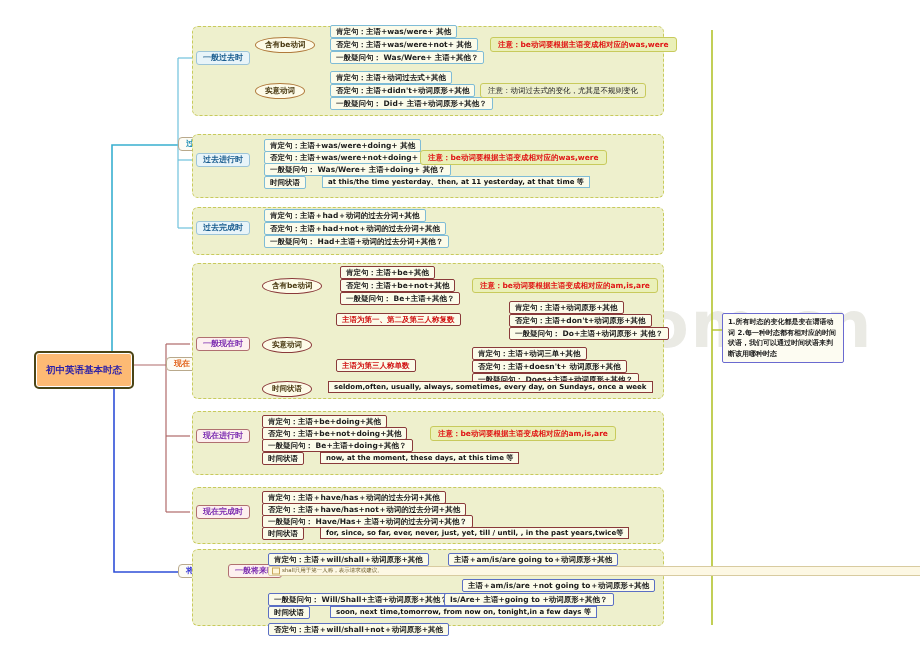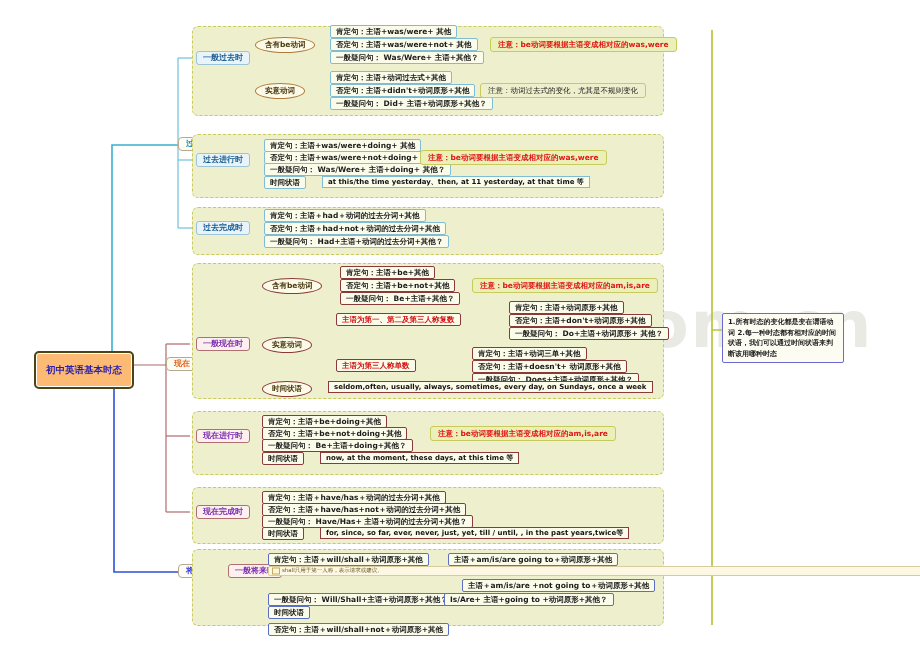--- a/index.html
+++ b/index.html
@@ -279,20 +279,21 @@
     <div class="nd leaf maroon cjk" style="left:262px;top:527px;">时间状语</div>
     <div class="nd adv maroon" style="left:320px;top:527px;">for, since, so far, ever, never, just, yet, till / until, , in the  past years,twice等</div>
 
     <div class="grp lime" style="left:192px;top:549px;width:472px;height:77px;"></div>
     <div class="nd tense red cjk" style="left:228px;top:564px;">一般将来时</div>
     <div class="nd leaf blue cjk" style="left:268px;top:553px;">肯定句：主语＋will/shall＋动词原形+其他</div>
     <div class="nd tip cjk" style="left:268px;top:566px;">shall只用于第一人称，表示请求或建议。</div>
     <div class="nd leaf blue cjk" style="left:268px;top:579px;margin-top:44px;">否定句：主语＋will/shall+not＋动词原形+其他</div>
     <div class="nd leaf blue cjk" style="left:268px;top:593px;">一般疑问句： Will/Shall+主语+动词原形+其他？</div>
     <div class="nd leaf blue cjk" style="left:268px;top:606px;">时间状语</div>
+    <div class="nd adv blue" style="left:330px;top:606px;">soon, next time,tomorrow, from now on, tonight,in a few days 等</div>
     <div class="nd leaf blue cjk" style="left:448px;top:553px;">主语＋am/is/are going to＋动词原形+其他</div>
     <div class="nd leaf blue cjk" style="left:462px;top:579px;">主语＋am/is/are +not going to＋动词原形+其他</div>
     <div class="nd leaf blue cjk" style="left:444px;top:593px;">Is/Are+ 主语+going to +动词原形+其他？</div>
 
     <div class="nd sidenote cjk" style="left:722px;top:313px;width:122px;display:block;">1.所有时态的变化都是变在谓语动词 2.每一种时态都有相对应的时间状语，我们可以通过时间状语来判断该用哪种时态</div>
 
   </div>
 </div>
 
 </body></html>

